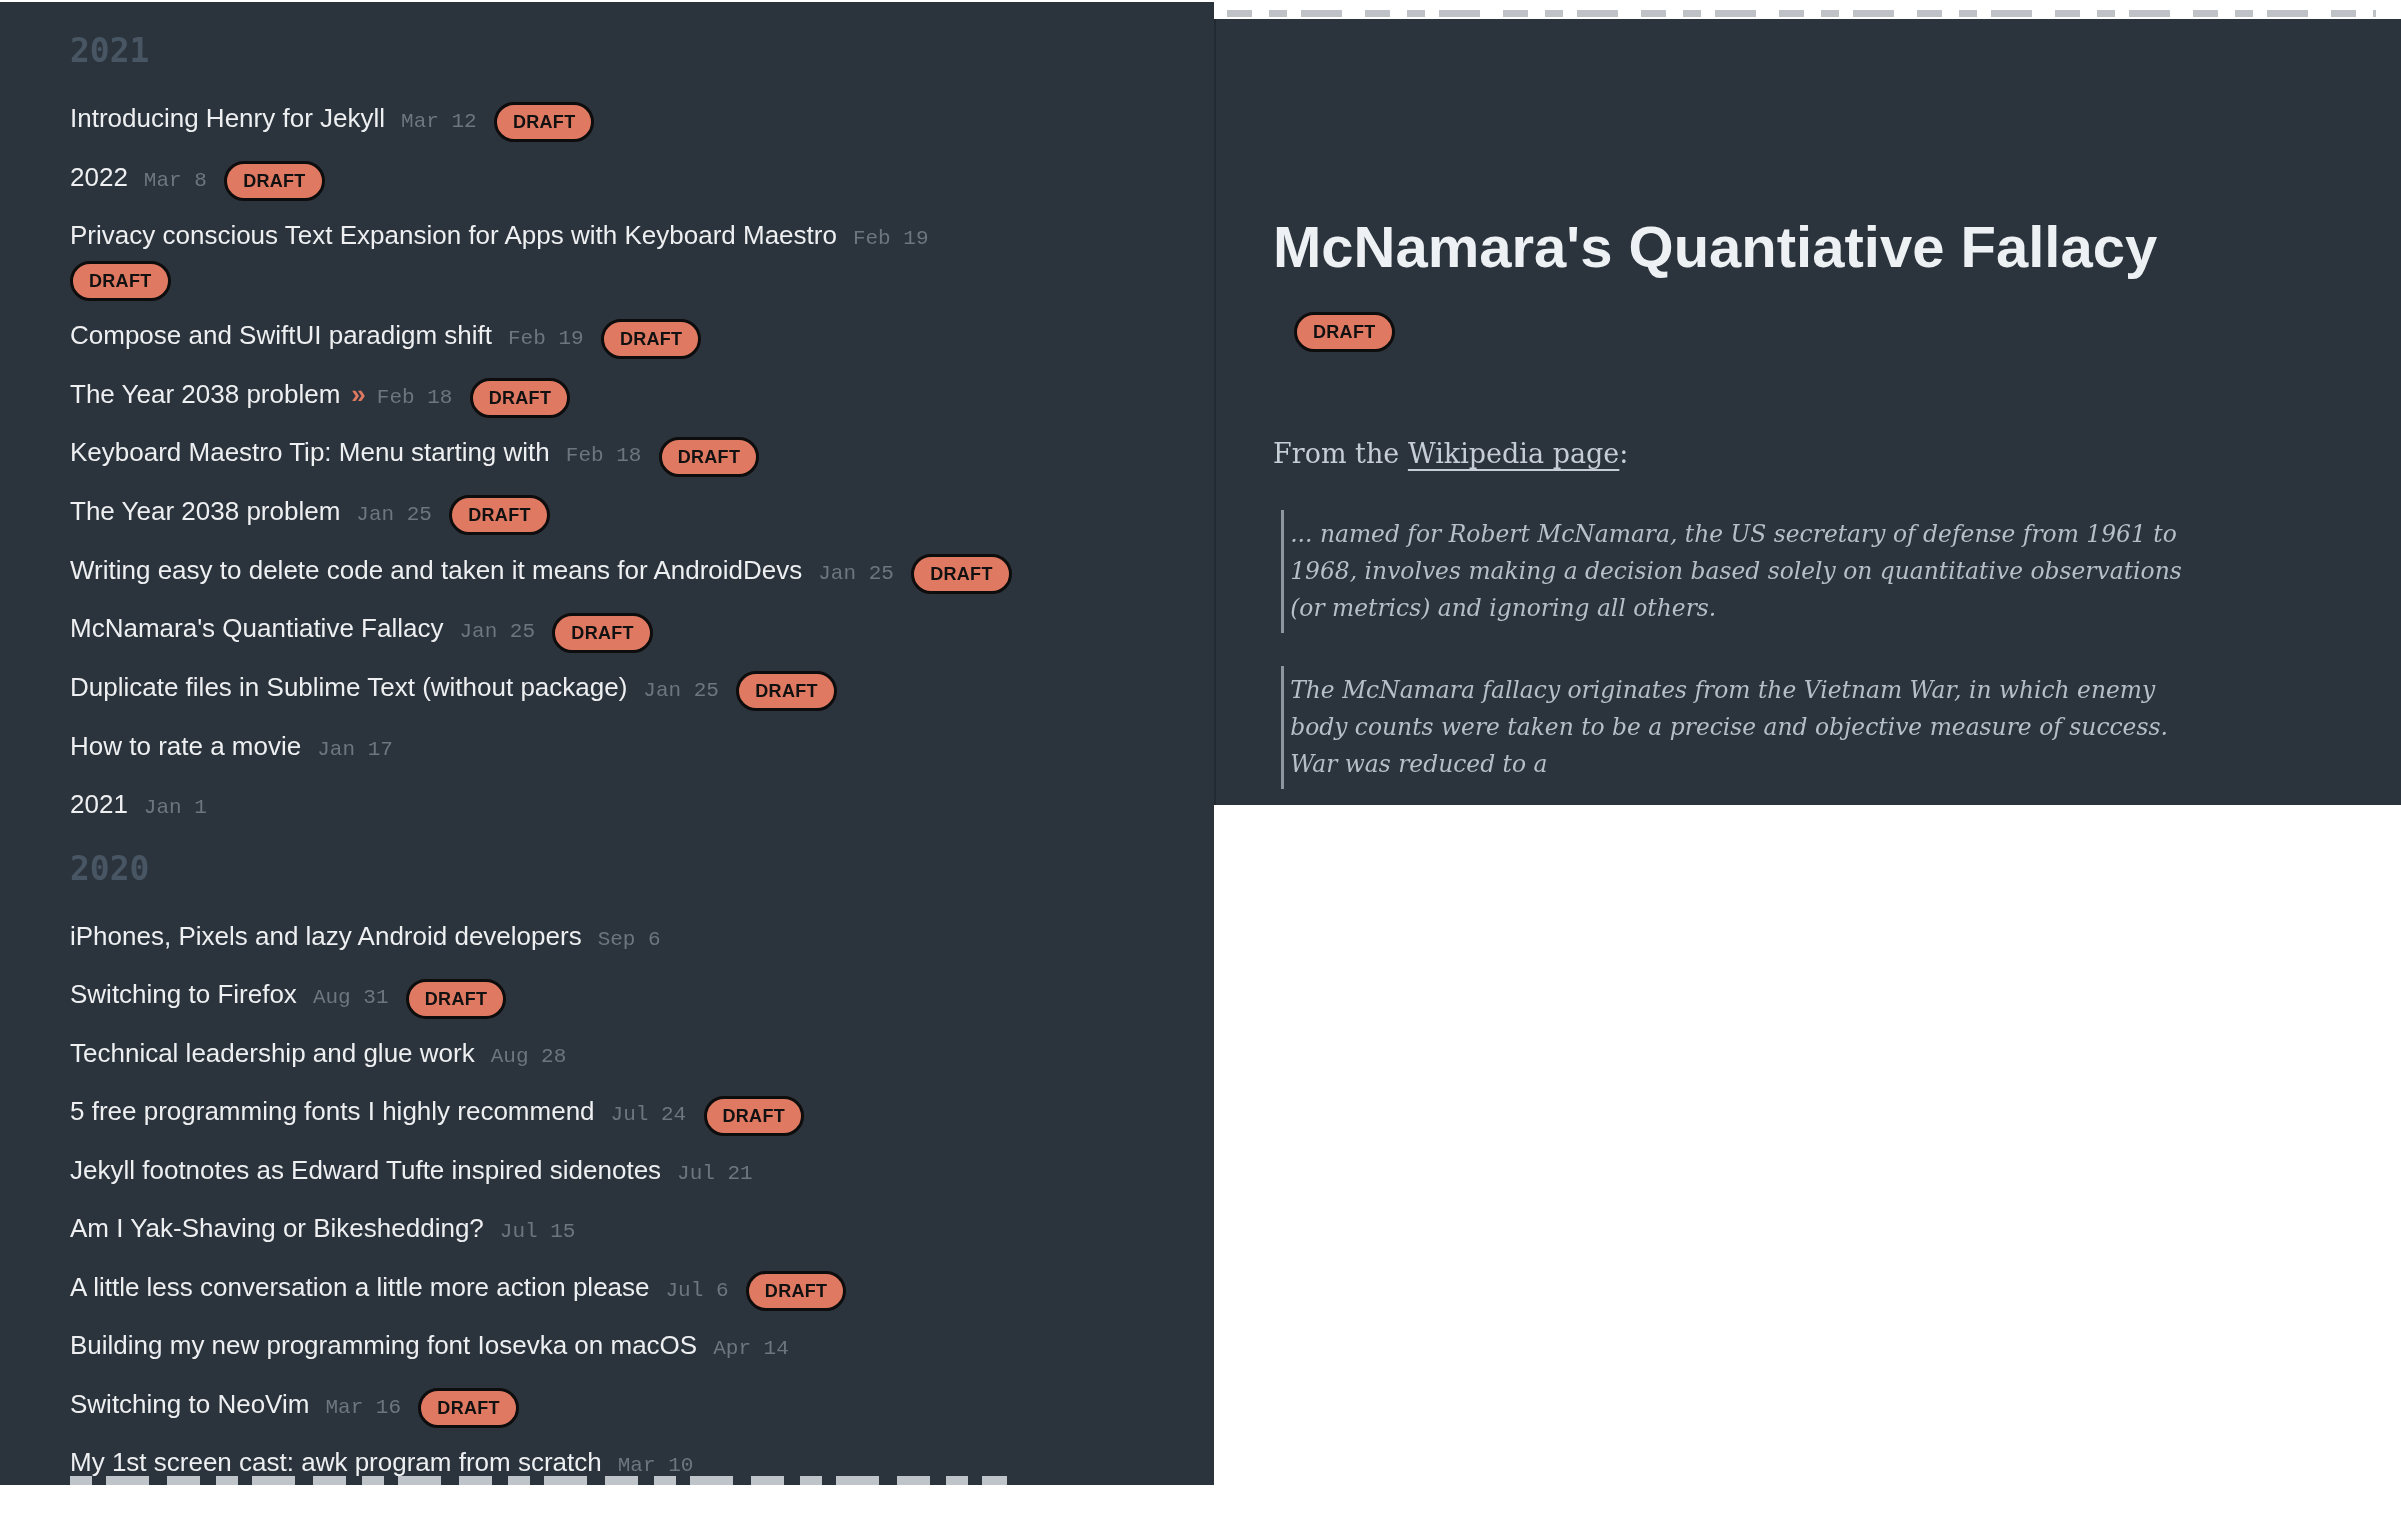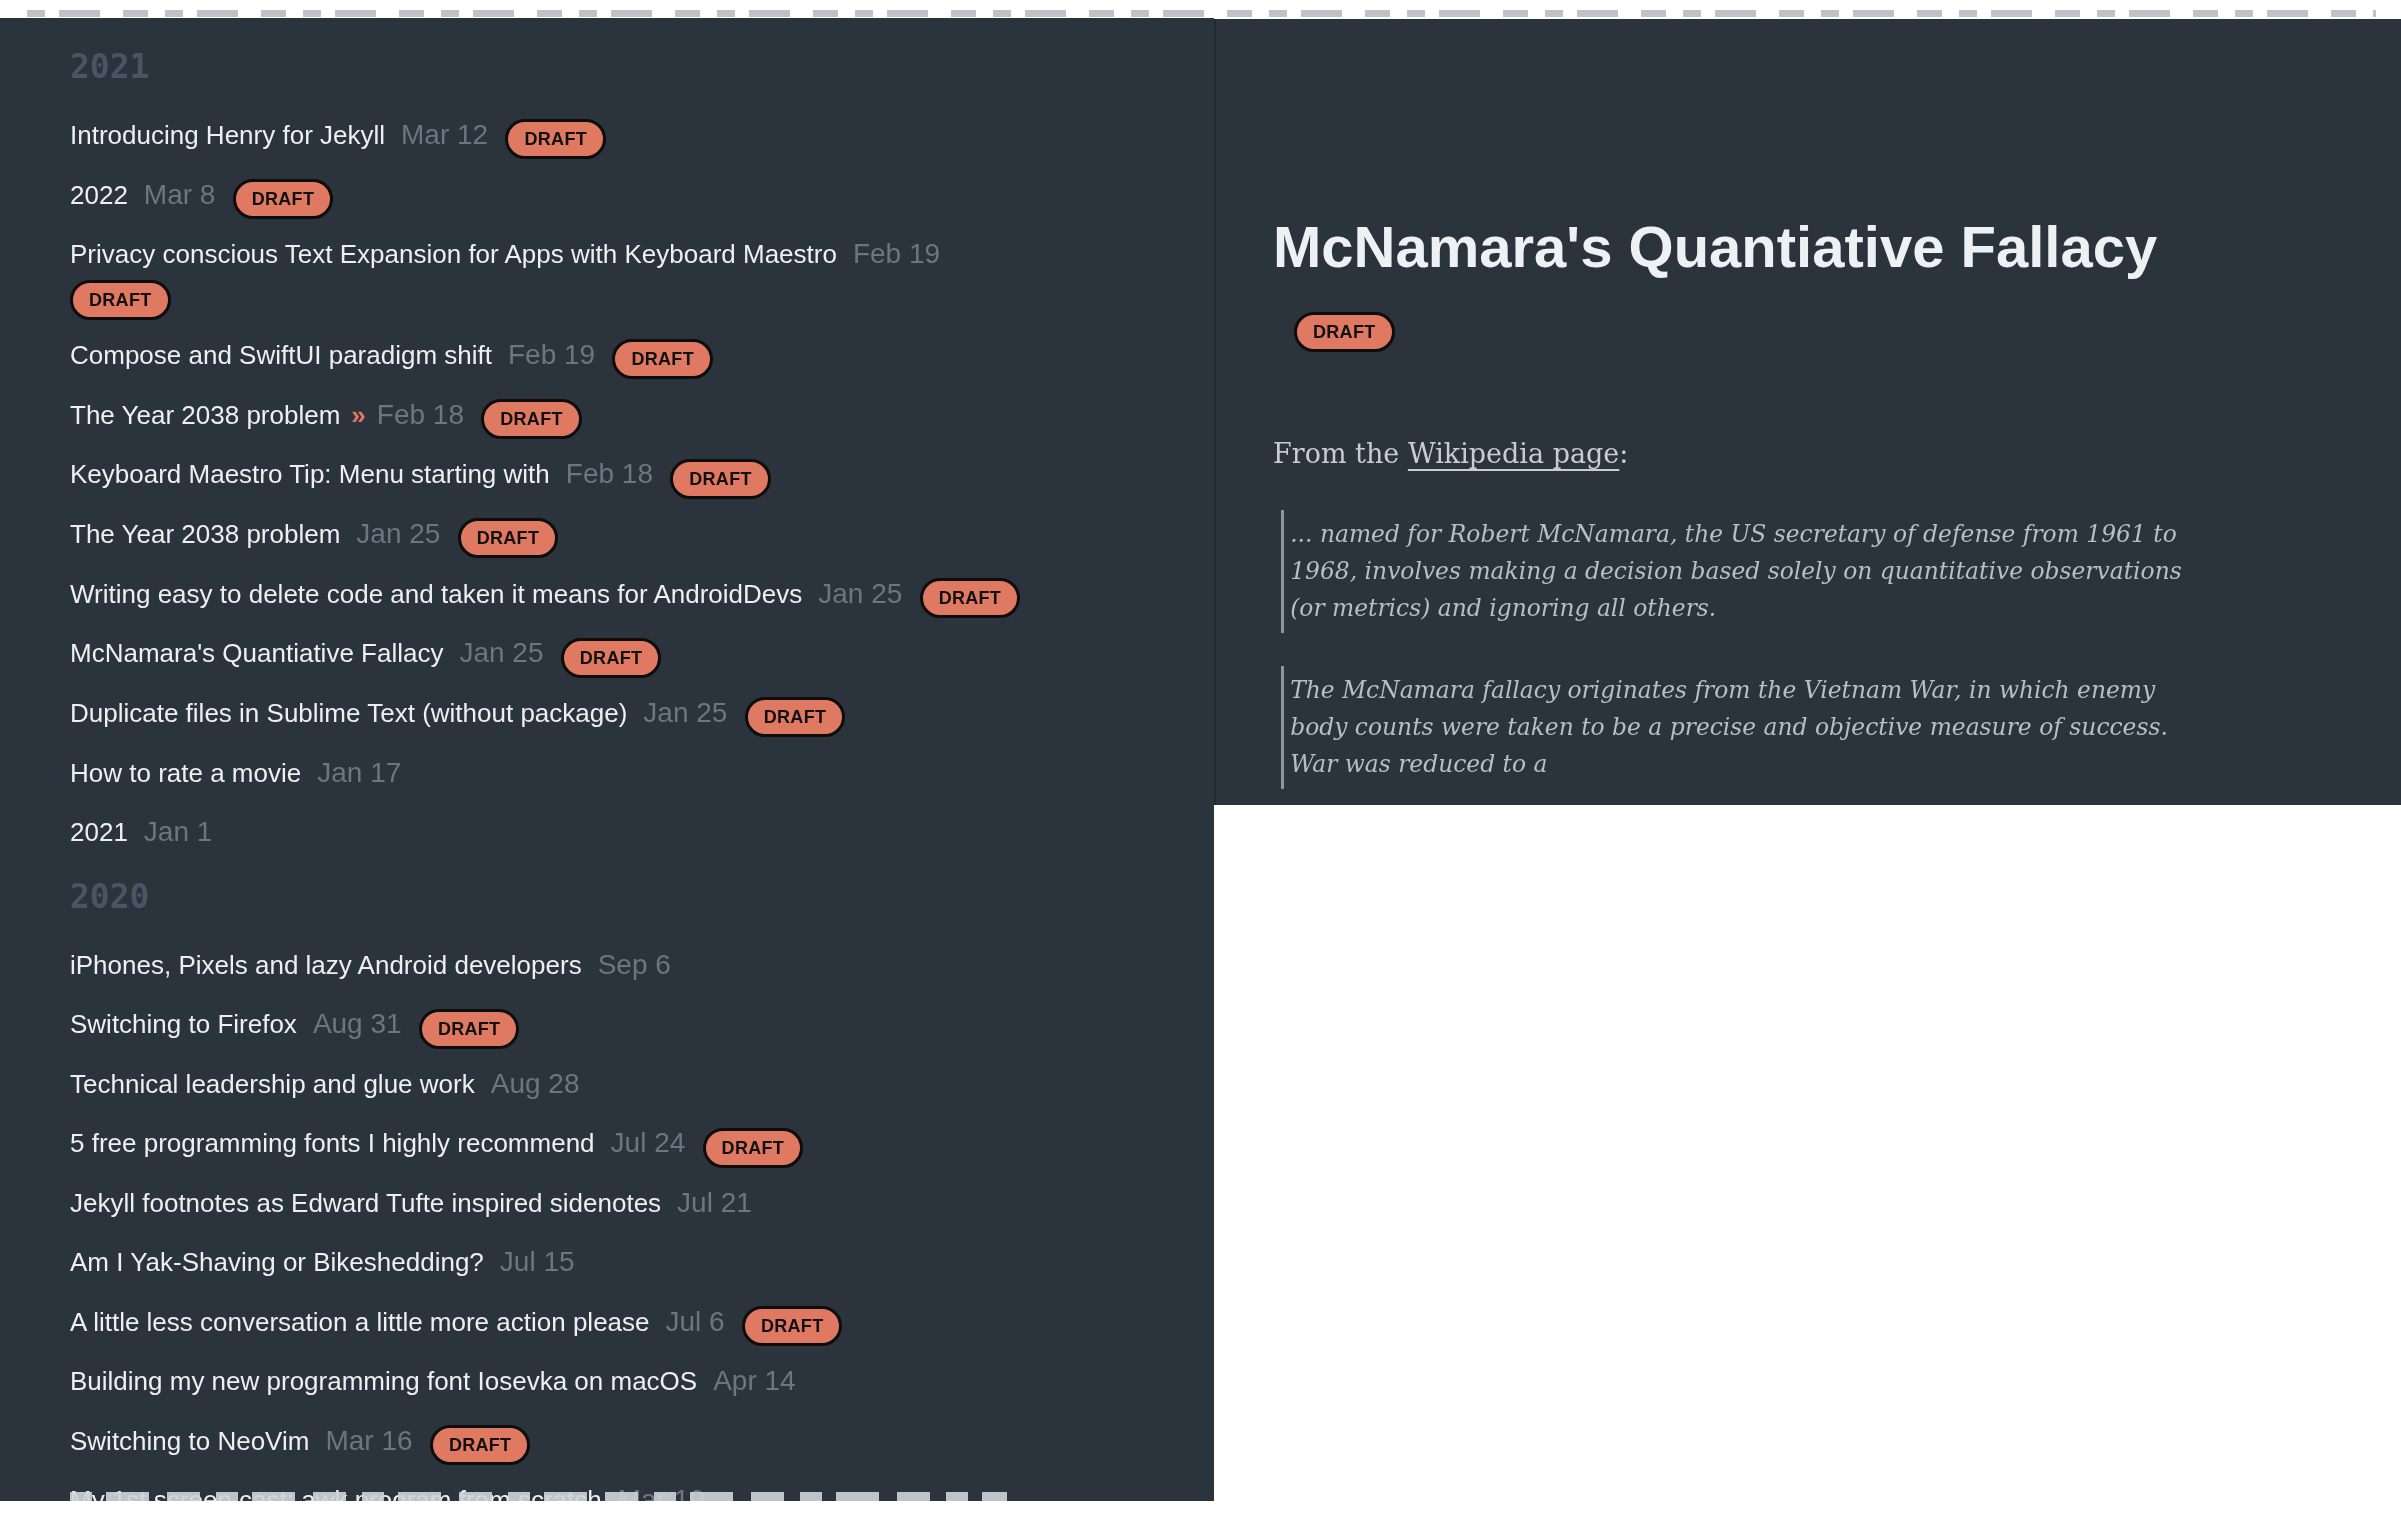--- a/index.html
+++ b/index.html
@@ -4,39 +4,39 @@
 <style>
   html,body{margin:0;padding:0;background:#ffffff;}
   body{width:2401px;height:1529px;position:relative;overflow:hidden;
        font-family:"Liberation Sans",sans-serif;}
 
   
   .top-strip{position:absolute;left:0;top:0;width:2401px;height:18.5px;background:#ffffff;}
   .top-remnant{position:absolute;left:27px;top:10px;right:25px;height:7.4px;opacity:.55;
     background:repeating-linear-gradient(90deg,var(--remnant_dark) 0 18.5px,transparent 18.5px 32px,
       var(--remnant_dark) 32px 73px,transparent 73px 96px,var(--remnant_dark) 96px 121px,transparent 121px 138px);}
-  .left-panel{position:absolute;left:0;top:18px;width:1214px;height:1483px;
+  .left-panel{position:absolute;left:0;top:2px;width:1214px;height:1483px;
     background:var(--panel_bg);overflow:hidden;box-sizing:border-box;
     padding:27px 25px 0 70px;}
   .divider{position:absolute;left:1214px;top:18.5px;width:2.5px;height:786px;background:var(--divider);}
   .right-panel{position:absolute;left:1216px;top:18.5px;width:1185px;height:786px;
     background:var(--panel_bg);overflow:hidden;box-sizing:border-box;
     padding:185px 185px 0 57px;}
   .bottom-remnant{position:absolute;left:70px;bottom:0;width:937px;height:9.3px;opacity:.9;
     background:repeating-linear-gradient(90deg,var(--remnant_light) 0 22px,transparent 22px 36px,
       var(--remnant_light) 36px 79px,transparent 79px 97px,var(--remnant_light) 97px 130px,transparent 130px 146px);}
 
   
   .year-head{font-family:"DejaVu Sans Mono",monospace;font-size:33px;line-height:43px;
     color:var(--year_text);font-weight:bold;margin:0 0 26px 0;}
   .section-2 .year-head{margin-top:17.3px;}
   .post-row{display:block;max-width:1048px;line-height:41px;margin:0 0 12.3px 0;
     text-decoration:none;cursor:pointer;}
   .post-title{font-size:26px;color:var(--list_title);}
-  .post-date{font-size:28px;color:var(--date_text);margin-left:16px;}
+  .post-date{font-size:21px;color:var(--date_text);margin-left:16px;font-family:Liberation Mono, monospace;}
   .chev{font-size:26px;font-weight:bold;color:var(--chevron);margin-left:11px;}
   .chev + .post-date{margin-left:11px;}
 
   .draft-badge{display:inline-block;vertical-align:middle;margin-left:17.3px;
     background:var(--badge_bg);color:var(--badge_text);border:3.7px solid var(--badge_border);
     border-radius:21px;font-size:18px;font-weight:bold;letter-spacing:0.3px;
     line-height:1;padding:8px 16px;box-sizing:border-box;position:relative;top:-1.9px;}
 
   
   .preview-title{font-family:Liberation Sans, sans-serif;font-weight:bold;font-size:58px;

